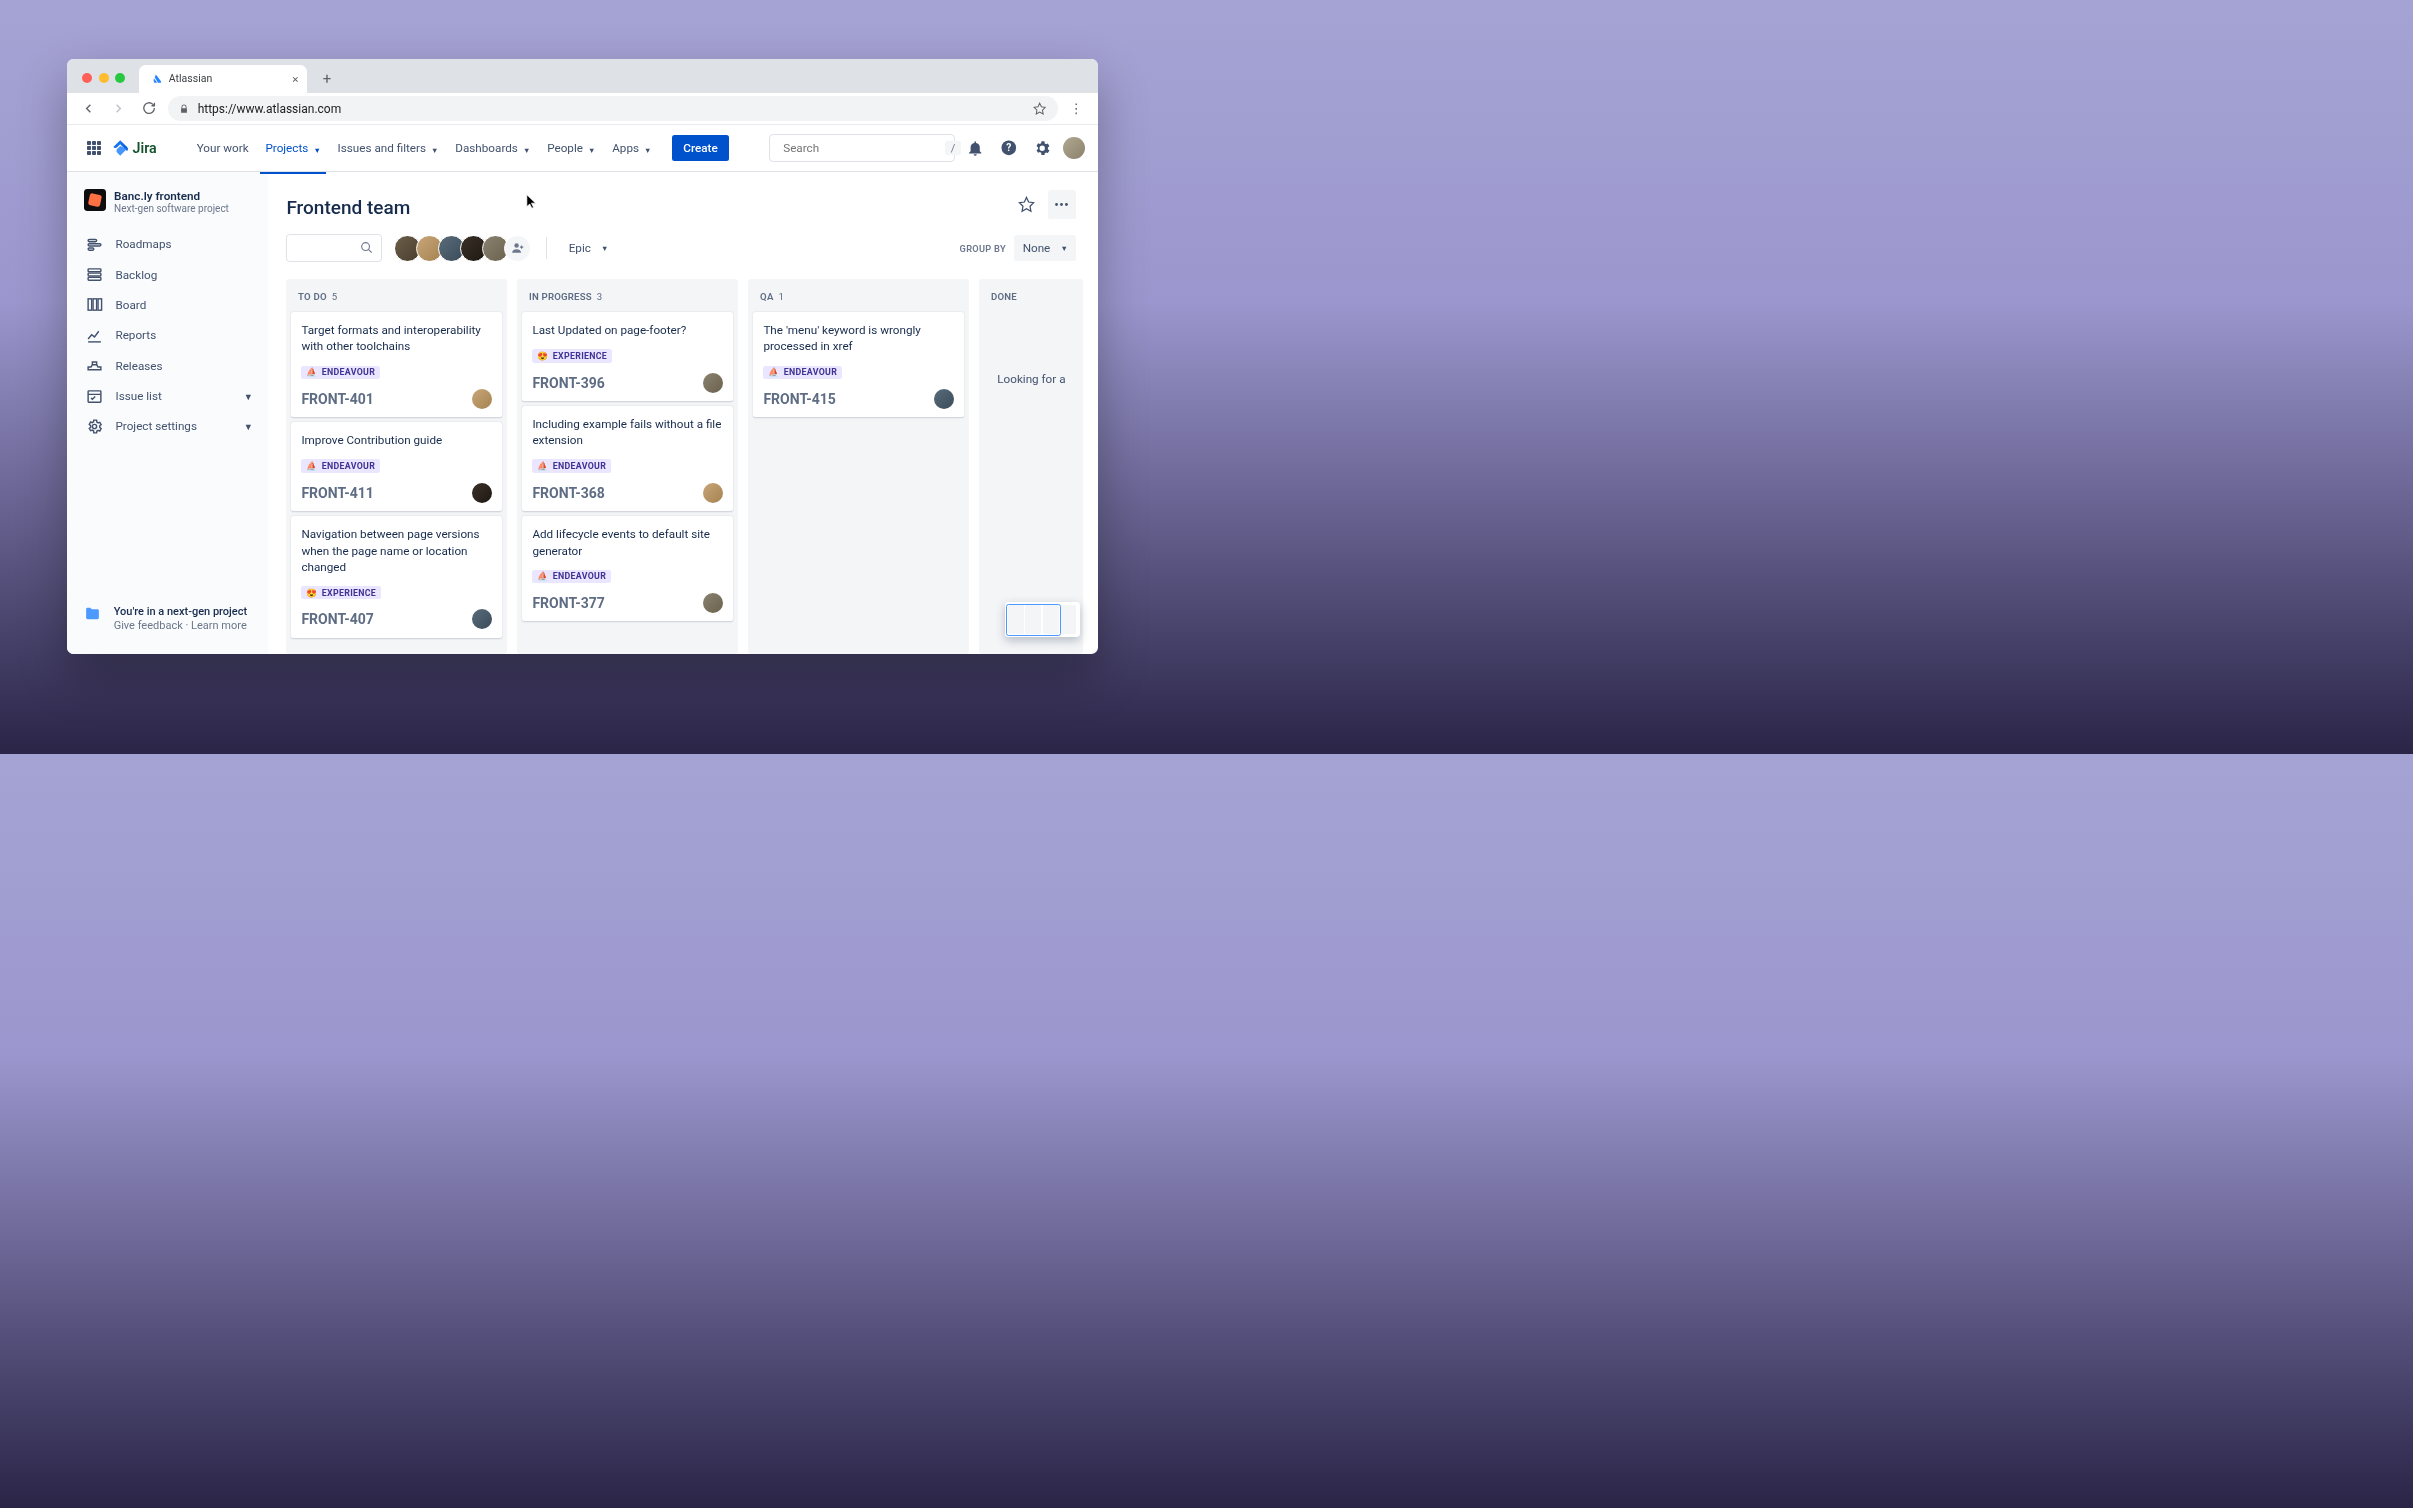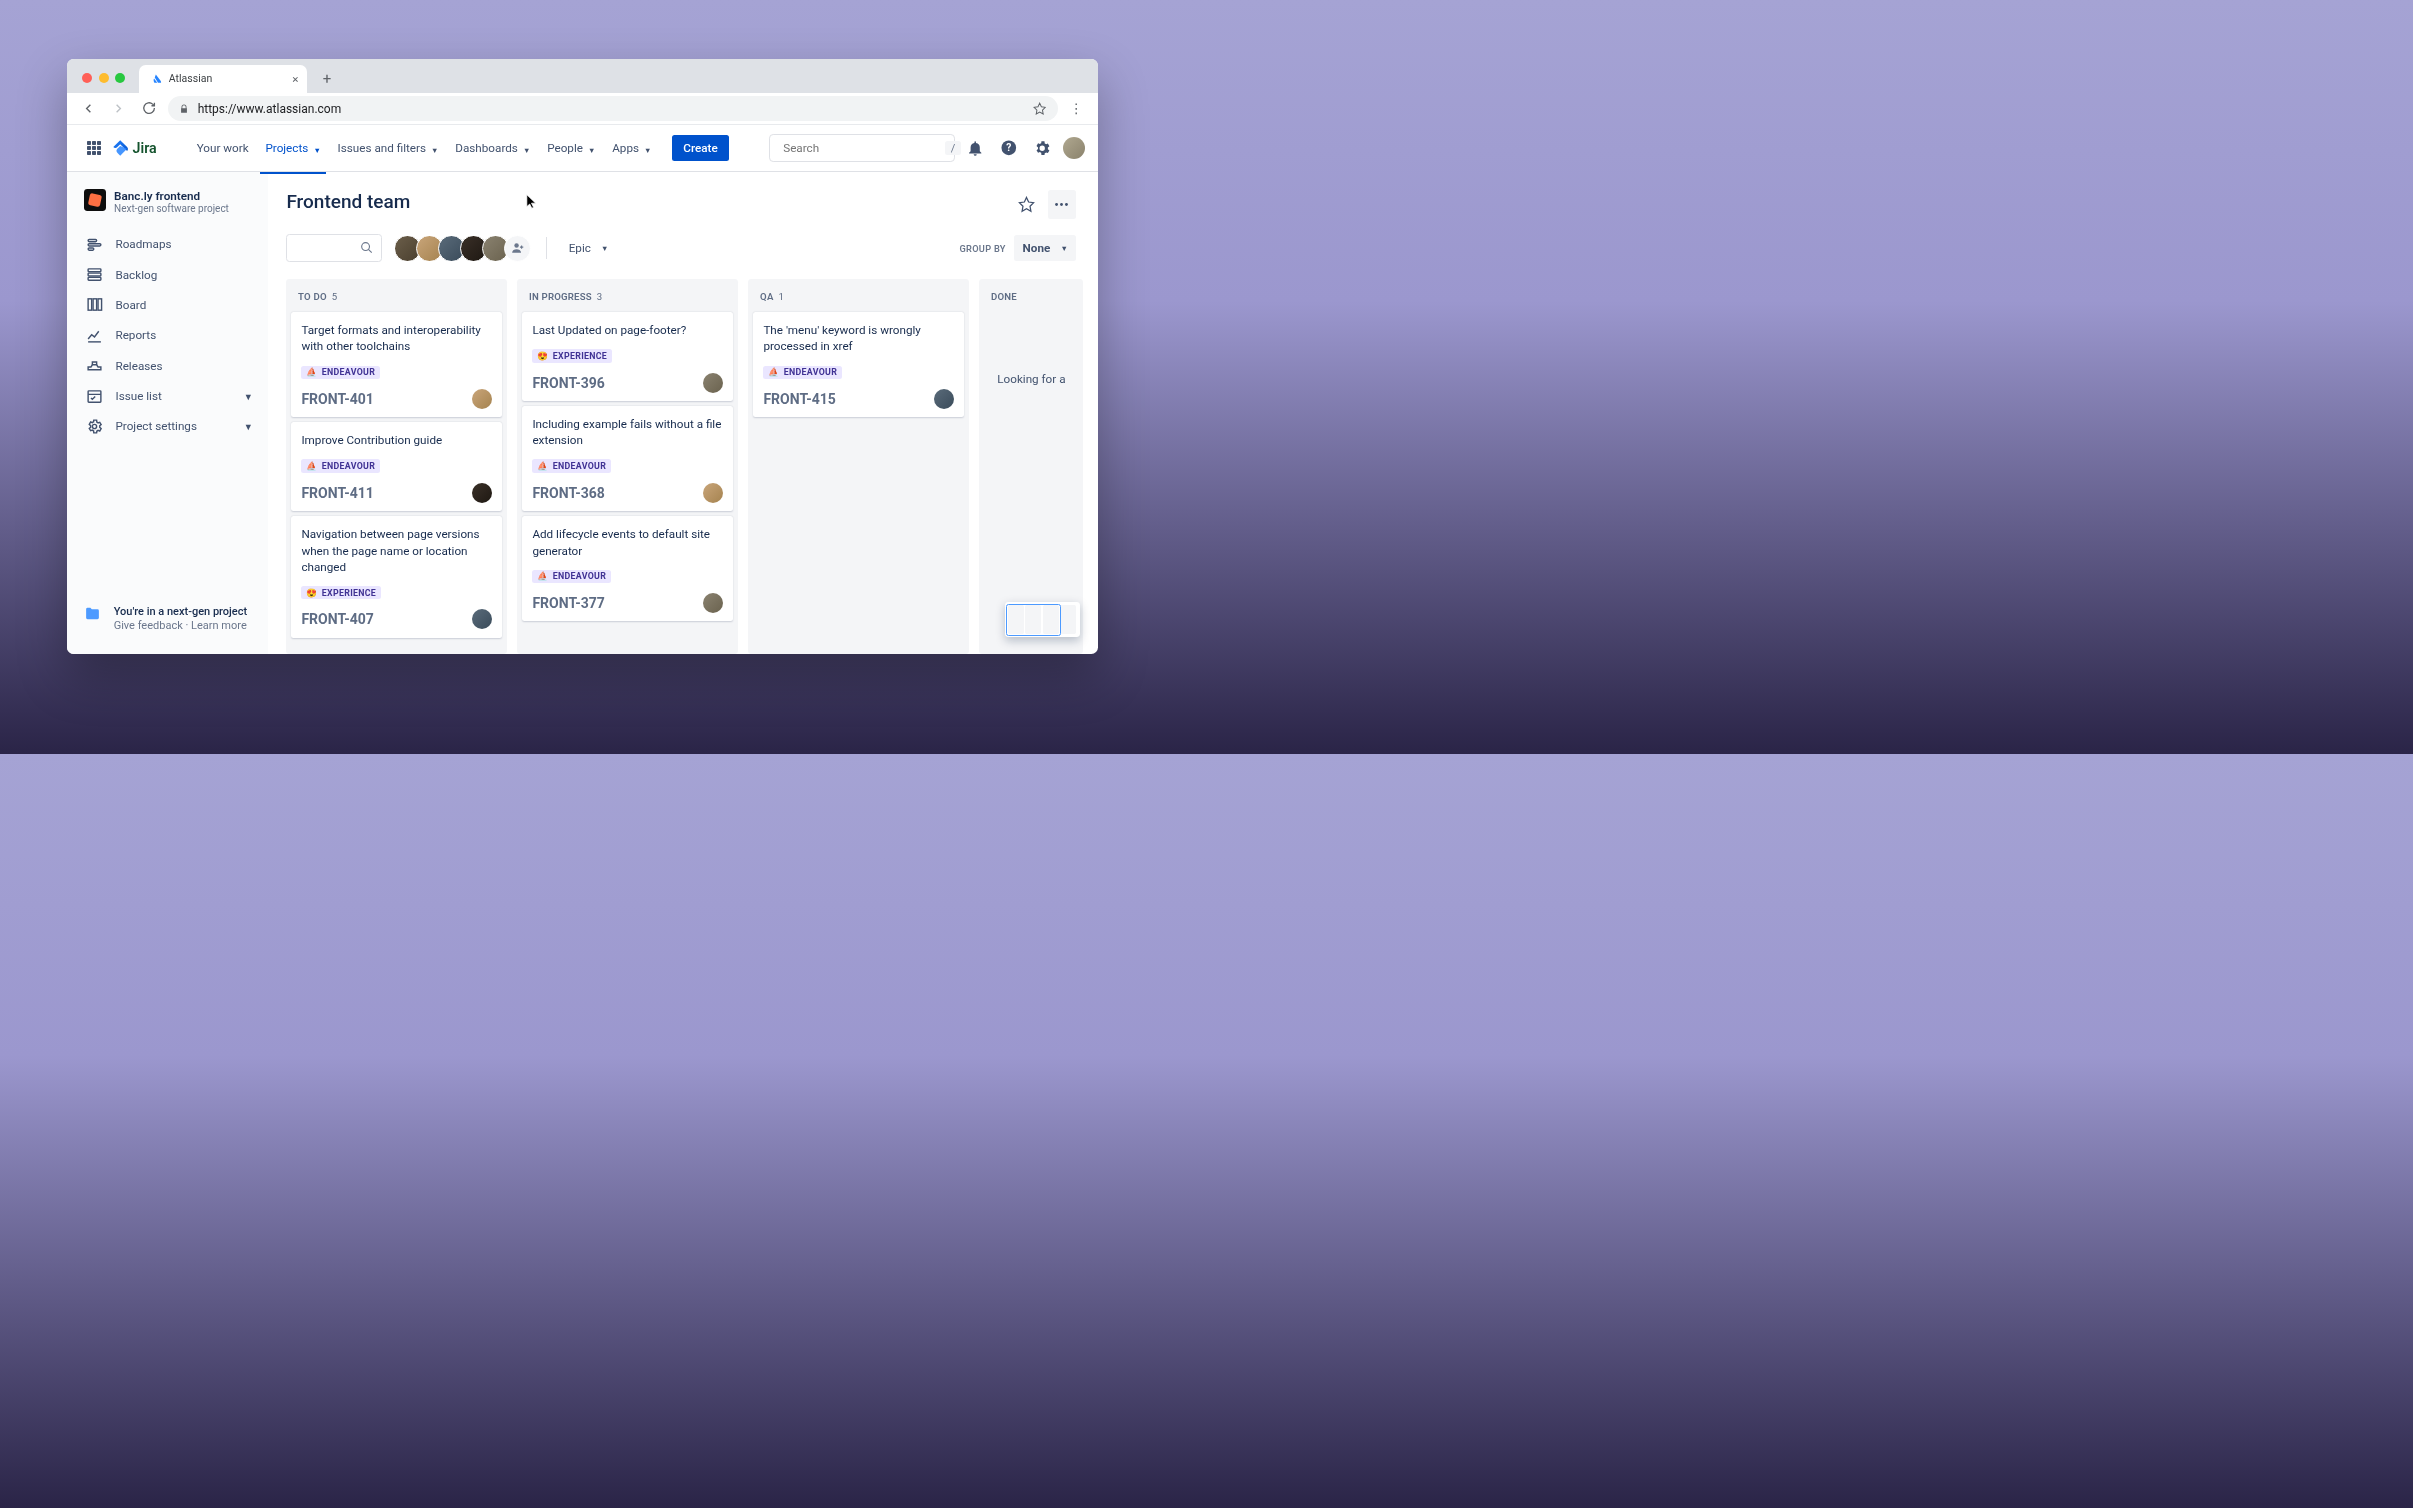--- a/index.html
+++ b/index.html
@@ -47,40 +47,40 @@
 .proj-sub { font-size: 10px; color: #6b778c; }
 .side-item { display: flex; align-items: center; gap: 11.7px; padding: 6.7px 8.4px; font-size: 11.7px; color: #42526e; border-radius: 2.5px; }
 .side-item .sico { width: 18.4px; display: flex; justify-content: center; color: #42526e; }
 .side-item .chev { margin-left: auto; font-size: 9.2px; color: #42526e; }
 .side-foot { margin-top: auto; display: flex; gap: 13px; padding: 6.7px 6.7px 11.7px 6.7px; font-size: 11px; }
 .side-foot .fico { width: 17px; height: 17px; color: #4c9aff; }
 .side-foot .ft1 { color: #172b4d; font-weight: 500; }
 .side-foot .ft2 { color: #6b778c; margin-top: 1.7px; }
 .side-foot a { color: #6b778c; text-decoration: none; }
 .main { flex: 1; padding: 18.4px 8.4px 0 18.4px; overflow: hidden; display: flex; flex-direction: column; position: relative; }
-.board-head { display: flex; align-items: flex-start; justify-content: space-between; padding-right: 13.4px; gap: 46px; }
+.board-head { display: flex; align-items: flex-end; justify-content: space-between; padding-right: 13.4px; gap: 46px; }
 .board-title { font-size: 19px; font-weight: 500; color: #172b4d; }
 .head-actions { display: flex; gap: 6.7px; }
 .head-btn { width: 28.5px; height: 28.5px; display: flex; align-items: center; justify-content: center; border-radius: 2.5px; color: #42526e; }
 .head-btn.more { background: #f4f5f7; }
 .toolbar { display: flex; align-items: center; gap: 11.7px; margin-top: 15px; padding-right: 13.4px; }
 .tool-search { width: 96px; height: 28.5px; border: 1.7px solid #dfe1e6; border-radius: 3.4px; display: flex; align-items: center; justify-content: flex-end; padding: 0 8.4px; color: #6b778c; }
 .avatars { display: flex; }
 .av { width: 27px; height: 27px; border-radius: 50%; border: 1.7px solid #fff; margin-left: -5px; }
 .av:first-child { margin-left: 0; }
 .av1 { background: linear-gradient(135deg,#6b5e4a,#4a3f2e); }
 .av2 { background: linear-gradient(135deg,#c9a57a,#a5834f); }
 .av3 { background: linear-gradient(135deg,#5a6b7a,#3a4b5a); }
 .av4 { background: linear-gradient(135deg,#3a3028,#1e1812); }
 .av5 { background: linear-gradient(135deg,#8a8270,#6a624e); }
 .av-add { background: #f4f5f7; color: #6b778c; display: flex; align-items: center; justify-content: center; font-size: 11.7px; }
 .divider { width: 0.8px; height: 22px; background: #dfe1e6; margin: 0 3.4px; }
 .epic-filter { display: flex; align-items: center; gap: 8.4px; font-size: 11.7px; color: #42526e; padding: 5px 6.7px; }
 .groupby { margin-left: auto; display: flex; align-items: center; gap: 8.4px; font-size: 9.2px; color: #6b778c; font-weight: 600; letter-spacing: 0.3px; }
-.gb-sel { background: #f4f5f7; padding: 5.9px 8.4px; border-radius: 2.5px; font-size: 11.7px; color: #42526e; font-weight: 700; letter-spacing: 0; display: flex; align-items: center; gap: 8.4px; }
+.gb-sel { background: #f4f5f7; padding: 5.9px 8.4px; border-radius: 2.5px; font-size: 11.7px; color: #42526e; font-weight: 400; letter-spacing: 0; display: flex; align-items: center; gap: 8.4px; }
 .columns { display: flex; gap: 10px; margin-top: 17px; overflow: hidden; flex: 1; }
 .col { width: 221px; background: #f4f5f7; border-radius: 3.4px; padding: 11.7px 5px 5px 5px; flex-shrink: 0; }
 .col-head { font-size: 9.6px; font-weight: 600; color: #5e6c84; padding: 0 6.7px 10px 6.7px; letter-spacing: 0.2px; }
 .col-head .cnt { color: #5e6c84; margin-left: 5px; font-weight: 400; }
 .card { background: #fff; border-radius: 2.5px; padding: 10px 10px 8.4px 10px; margin-bottom: 5px; box-shadow: 0 0.8px 1.7px rgba(9,30,66,0.18); }
 .card-title { font-size: 11.7px; color: #172b4d; line-height: 1.4; margin-bottom: 8.4px; }
 .epic-tag { display: inline-flex; align-items: center; gap: 4.2px; background: #eae6ff; color: #403294; font-size: 8.8px; font-weight: 700; padding: 1.7px 5px; border-radius: 2.5px; letter-spacing: 0.3px; }
 .card-foot { display: flex; align-items: center; justify-content: space-between; margin-top: 10px; }
 .issue-key { font-size: 14px; font-weight: 700; color: #5e6c84; }
 .assignee { width: 20px; height: 20px; border-radius: 50%; }

